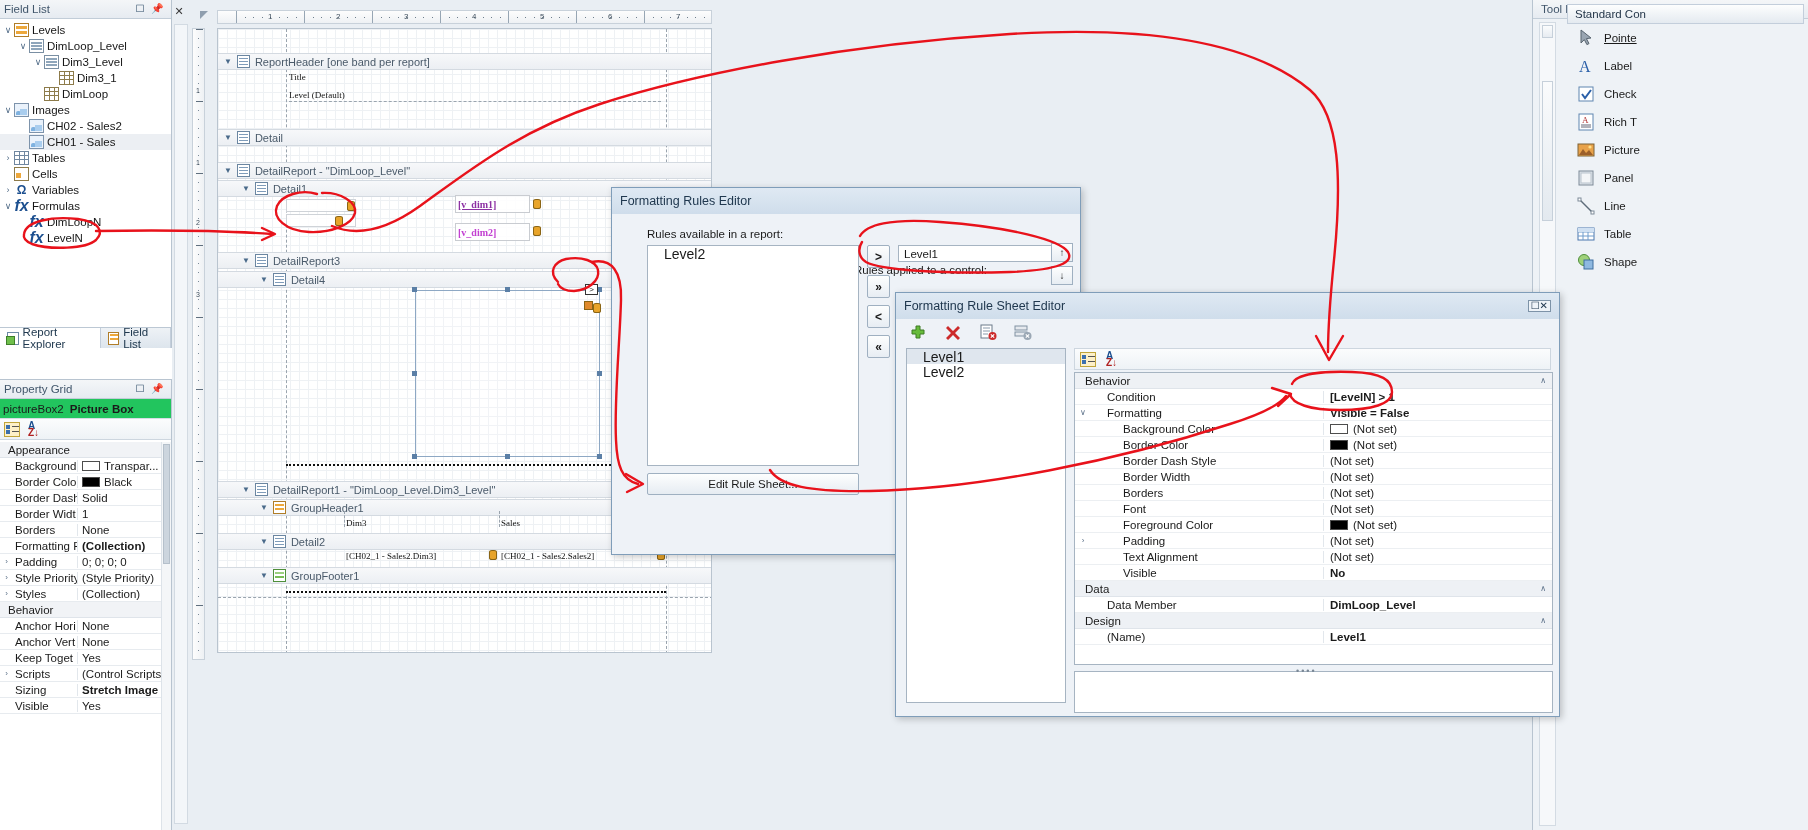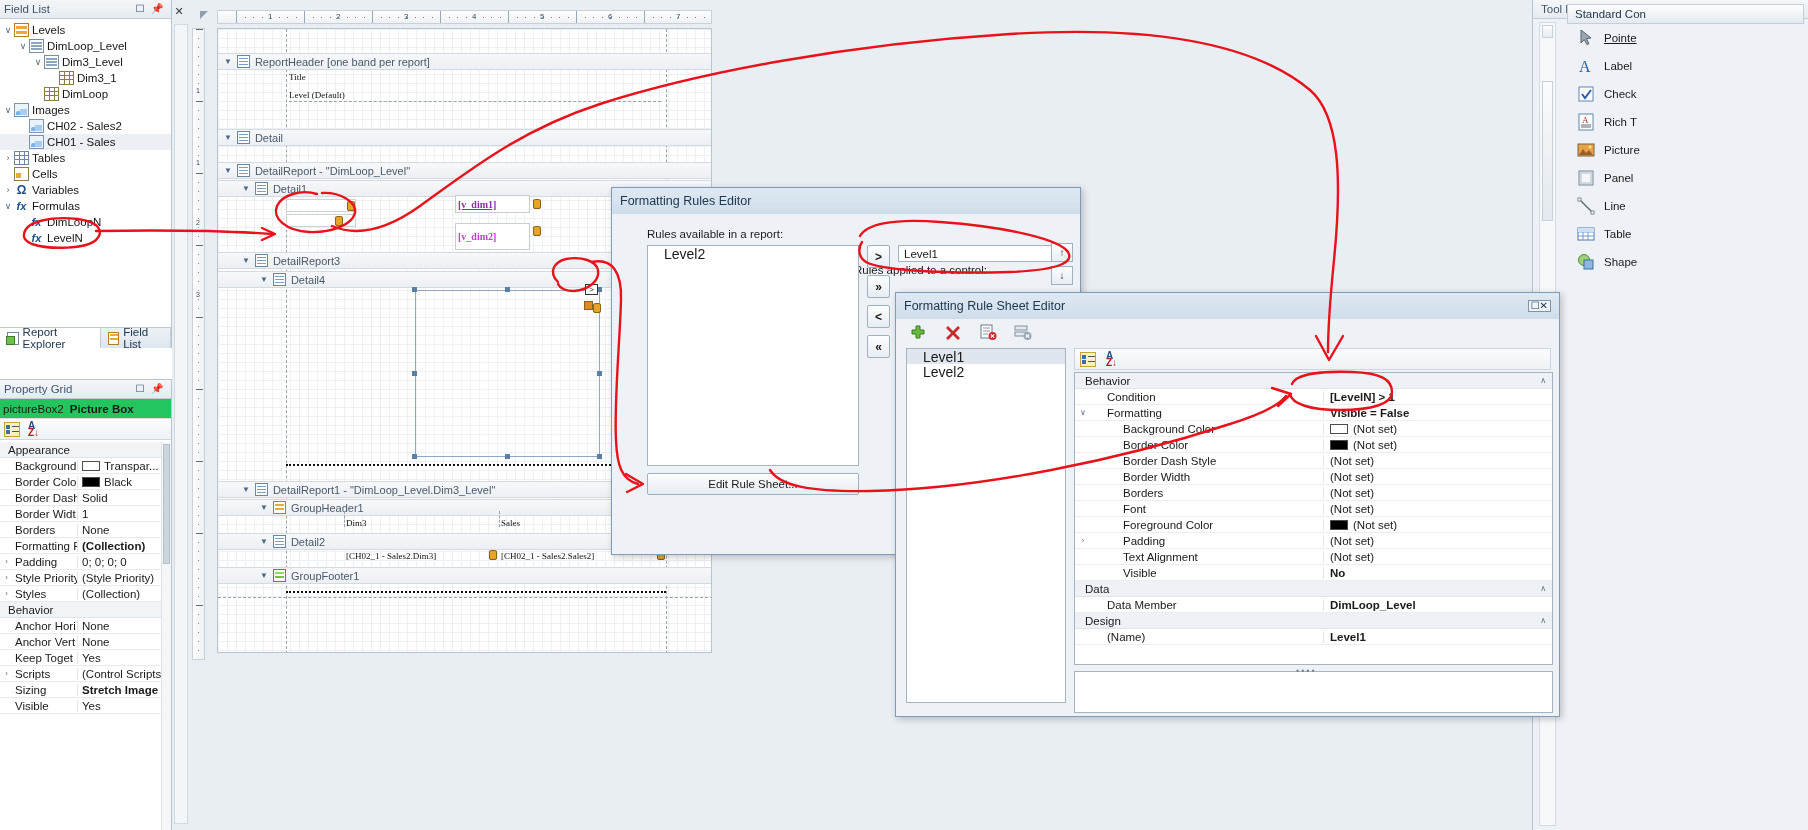--- a/index.html
+++ b/index.html
@@ -51,21 +51,21 @@
   .ico-table:after{content:"";position:absolute;top:0;bottom:0;left:4px;width:1px;background:#8d7b4a;box-shadow:5px 0 0 #8d7b4a;}
   .ico-tbl-blue{ background:#fff; border:1px solid #6f87a0;}
   .ico-tbl-blue:before{content:"";position:absolute;left:0;top:3px;right:0;height:1px;background:#6f87a0;box-shadow:0 4px 0 #6f87a0;}
   .ico-tbl-blue:after{content:"";position:absolute;top:0;bottom:0;left:4px;width:1px;background:#6f87a0;box-shadow:5px 0 0 #6f87a0;}
   .ico-img { background:#eaf2fb; border:1px solid #7d93ab; }
   .ico-img:before{content:"";position:absolute;left:1px;bottom:1px;width:5px;height:4px;background:#7fb2e0;border-radius:2px 2px 0 0;}
   .ico-img:after{content:"";position:absolute;right:1px;bottom:1px;width:7px;height:6px;background:#a9cdee;}
   .ico-cell{ background:#fff; border:1px solid #8d7b4a;}
   .ico-cell:before{content:"";position:absolute;left:1px;top:5px;width:5px;height:5px;background:#eda83b;}
   .ico-omega{ color:#1c4f8f; font-weight:bold; font-size:12px; text-align:center; line-height:14px; }
-  .ico-fx{ color:#1c4f8f; font-style:italic; font-weight:bold; font-size:11px; text-align:center; line-height:14px; }
+  .ico-fx{ color:#1c4f8f; font-style:italic; font-weight:bold; font-size:16px; text-align:center; line-height:14px; }
 
   
   .tabstrip {
     position: absolute; left: 0; bottom: 0; width: 100%; height: 21px;
     background: linear-gradient(#eef2f6,#dde5ed);
     border-top: 1px solid #bcc8d4;
     display: flex; align-items: stretch;
   }
   .tab {
     display: flex; align-items: center; gap: 4px; padding: 0 7px;
@@ -679,21 +679,21 @@
 
       <div class="ctrl plain" style="left:68px; top:170px; width:70px; height:13px;"></div>
       <div class="dbico" style="left:129px; top:172px;"></div>
       <div class="ctrl plain" style="left:68px; top:185px; width:70px; height:13px;"></div>
       <div class="dbico" style="left:117px; top:187px;"></div>
 
       <div class="ctrl vdim" style="left:237px; top:166px; width:75px; height:18px;">
         <span>[v_dim1]</span>
       </div>
       <div class="dbico" style="left:315px; top:170px;"></div>
-      <div class="ctrl vdim2" style="left:237px; top:194px; width:75px; height:27px;">
+      <div class="ctrl vdim2" style="left:237px; top:194px; width:75px; height:18px;">
         <span>[v_dim2]</span>
       </div>
       <div class="dbico" style="left:315px; top:197px;"></div>
 
       <div class="pictbox" style="left:197px; top:261px; width:185px; height:167px;"></div>
       <div class="handle" style="left:194px; top:258px;"></div>
       <div class="handle" style="left:287px; top:258px;"></div>
       <div class="handle" style="left:379px; top:258px;"></div>
       <div class="handle" style="left:194px; top:342px;"></div>
       <div class="handle" style="left:379px; top:342px;"></div>

